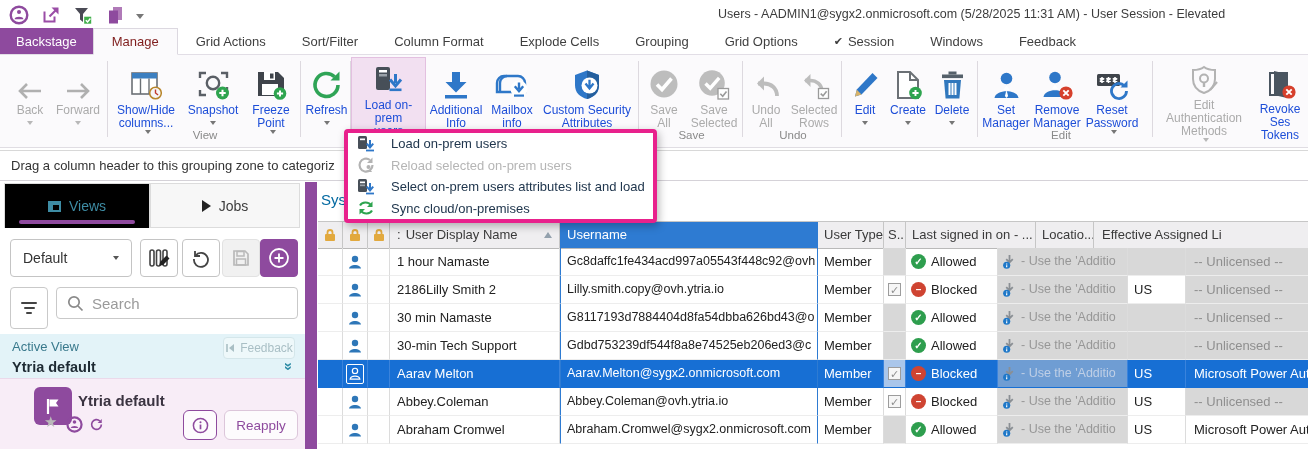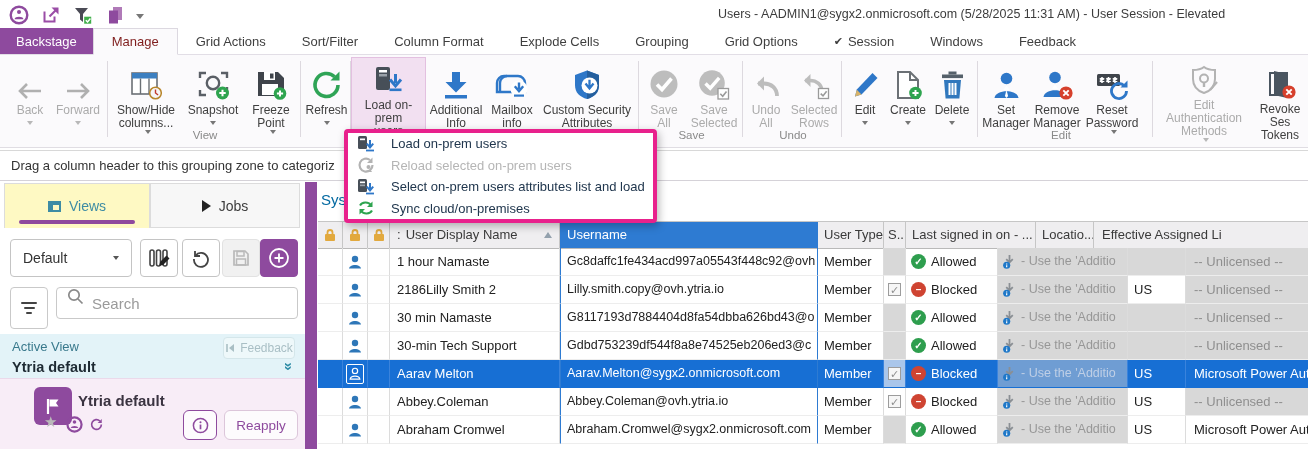--- a/index.html
+++ b/index.html
@@ -16,51 +16,51 @@
 
 
 .tabrow{position:absolute;top:28px;left:0;right:0;height:27px;display:flex;align-items:stretch;border-bottom:1px solid #e2dee6;background:#fff;font-size:13px}
 .tab{display:flex;align-items:center;padding:0 18px;color:#3f3f3f;white-space:nowrap}
 .tab-backstage{background:#8e4a9e;color:#fff;padding:0 16px}
 .tab-active{background:#fbfafc;color:#7f1d1d;border:1px solid #dcd8e0;border-bottom:1px solid #fbfafc;margin-bottom:-1px}
 .tab-check::before{content:"\2714";margin-right:5px;color:#3f3f3f;font-size:11px}
 
 
 .ribbon{position:absolute;top:55px;left:0;right:0;height:93px;background:#fbfafc;border-bottom:1px solid #e0dde3}
-.rbtn{position:absolute;top:3px;height:84px;display:flex;flex-direction:column;align-items:center;text-align:center;font-size:12px;color:#404040;line-height:13px}
+.rbtn{position:absolute;top:3px;height:84px;display:flex;flex-direction:column;align-items:center;text-align:center;font-size:12px;color:#1d4ed8;line-height:13px}
 .rbtn .ric{height:40px;display:flex;align-items:flex-end;justify-content:center;margin-top:2px}
 .rbtn .rlb{white-space:pre-line;margin-top:4px}
 .rbtn.dis{color:#ababab}
 .car{width:0;height:0;border-left:3.5px solid transparent;border-right:3.5px solid transparent;border-top:4px solid #767676}
 .car-below{margin:4px auto 0}
 .car-inline{display:inline-block;margin-left:3px}
 .rbtn.dis .car{border-top-color:#b8b8b8}
 .rdiv{position:absolute;top:6px;bottom:10px;width:1px;background:#ddd9df}
 .rgl{position:absolute;top:74px;font-size:11.5px;color:#8a8a8a;text-align:center}
 .rbtn.hl{background:#f2e0f1;outline:1px solid #e3c0e0}
 
 
 .groupzone{position:absolute;top:150px;left:0;width:1308px;height:31px;background:#fff;border-top:1px solid #d8d8d8;border-bottom:1px solid #d5d2d8;line-height:29px;padding-left:11px;font-size:13px;color:#333;white-space:nowrap;overflow:hidden}
 
 
 .lpanel{position:absolute;left:0;top:182px;width:305px;height:267px;background:#fff}
 .ltab{position:absolute;top:1px;height:45px;display:flex;align-items:center;justify-content:center;gap:8px;font-size:14px;border:1px solid #dcdcdc}
-.ltab-views{left:4px;width:146px;background:#fef9c3;color:#3e8ca4;border-bottom:none}
+.ltab-views{left:4px;width:146px;background:#000000;color:#3e8ca4;border-bottom:none}
 .ltab-views .tab-underline{position:absolute;bottom:4px;left:14px;right:14px;height:4px;background:#8e4a9e;border-radius:2px}
 .ltab-jobs{left:150px;width:150px;background:#f7f7f7;color:#3c3c3c}
 .views-ic{display:inline-block;width:13px;height:11px;border:2px solid #3e8ca4;border-top:4px solid #3e8ca4;box-shadow:inset 3px 0 0 #3e8ca4}
 .jobs-ic{width:0;height:0;border-top:6px solid transparent;border-bottom:6px solid transparent;border-left:9px solid #222}
 .sel-btn{position:absolute;left:10px;top:57px;width:122px;height:38px;border:1px solid #c4c4c4;border-radius:4px;background:#fff;display:flex;align-items:center;justify-content:space-between;padding:0 12px;font-size:14px;color:#333}
 .sel-btn .car{border-top-color:#555}
 .ibtn{position:absolute;top:57px;width:38px;height:38px;border:1px solid #c4c4c4;border-radius:4px;background:#fff;display:flex;align-items:center;justify-content:center}
 .ibtn.dis{background:#f1f1f1;border-color:#e2e2e2}
 .ibtn.purple{background:#8e4a9e;border-color:#8e4a9e}
 .fbtn{position:absolute;left:10px;top:105px;width:38px;height:42px;border:1px solid #c9c9c9;border-radius:4px;background:#fff;display:flex;align-items:center;justify-content:center}
 .filter-lines span{display:block;height:2px;background:#444;margin:3px auto;border-radius:1px}
-.searchbox{position:absolute;left:56px;top:105px;width:242px;height:32px;border:1px solid #c9c9c9;border-radius:4px;background:#fff;display:flex;padding:0 10px;gap:8px}
+.searchbox{position:absolute;left:56px;top:105px;width:242px;height:32px;border:1px solid #c9c9c9;border-radius:4px;background:#fff;display:flex;align-items:center;padding:0 10px;gap:8px}
 .searchbox input{border:none;outline:none;font-size:15px;color:#555;width:170px;font-family:"Liberation Sans",sans-serif;background:transparent}
 .searchbox input::placeholder{color:#9a9a9a}
 .aview{position:absolute;left:0;top:152px;width:305px;height:44px;background:#e3f3f8}
 .aview-label{position:absolute;left:12px;top:5px;font-size:13px;color:#39798c}
 .prev-btn{position:absolute;right:10px;top:3px;width:72px;height:22px;background:#eef8fa;border:1px solid #d4e6ea;border-radius:4px;color:#a9bfc5;font-size:12px;display:flex;align-items:center;justify-content:center;gap:4px}
 .aview-name{position:absolute;left:12px;top:25px;font-size:14.5px;font-weight:bold;color:#1e2a33}
 .dchev{position:absolute;right:12px;top:24px;color:#2e8ca6;font-weight:bold;font-size:15px;transform:rotate(90deg)}
 .vcard{position:absolute;left:0;top:196px;width:305px;height:71px;background:#f8edf7;border-top:1px solid #ead9ea}
 .flagtile{position:absolute;left:34px;top:8px;width:38px;height:38px;background:#8e4a9e;border-radius:6px;display:flex;align-items:center;justify-content:center}
 .vcard-title{position:absolute;left:78px;top:13px;font-size:15px;font-weight:bold;color:#3a3340}

